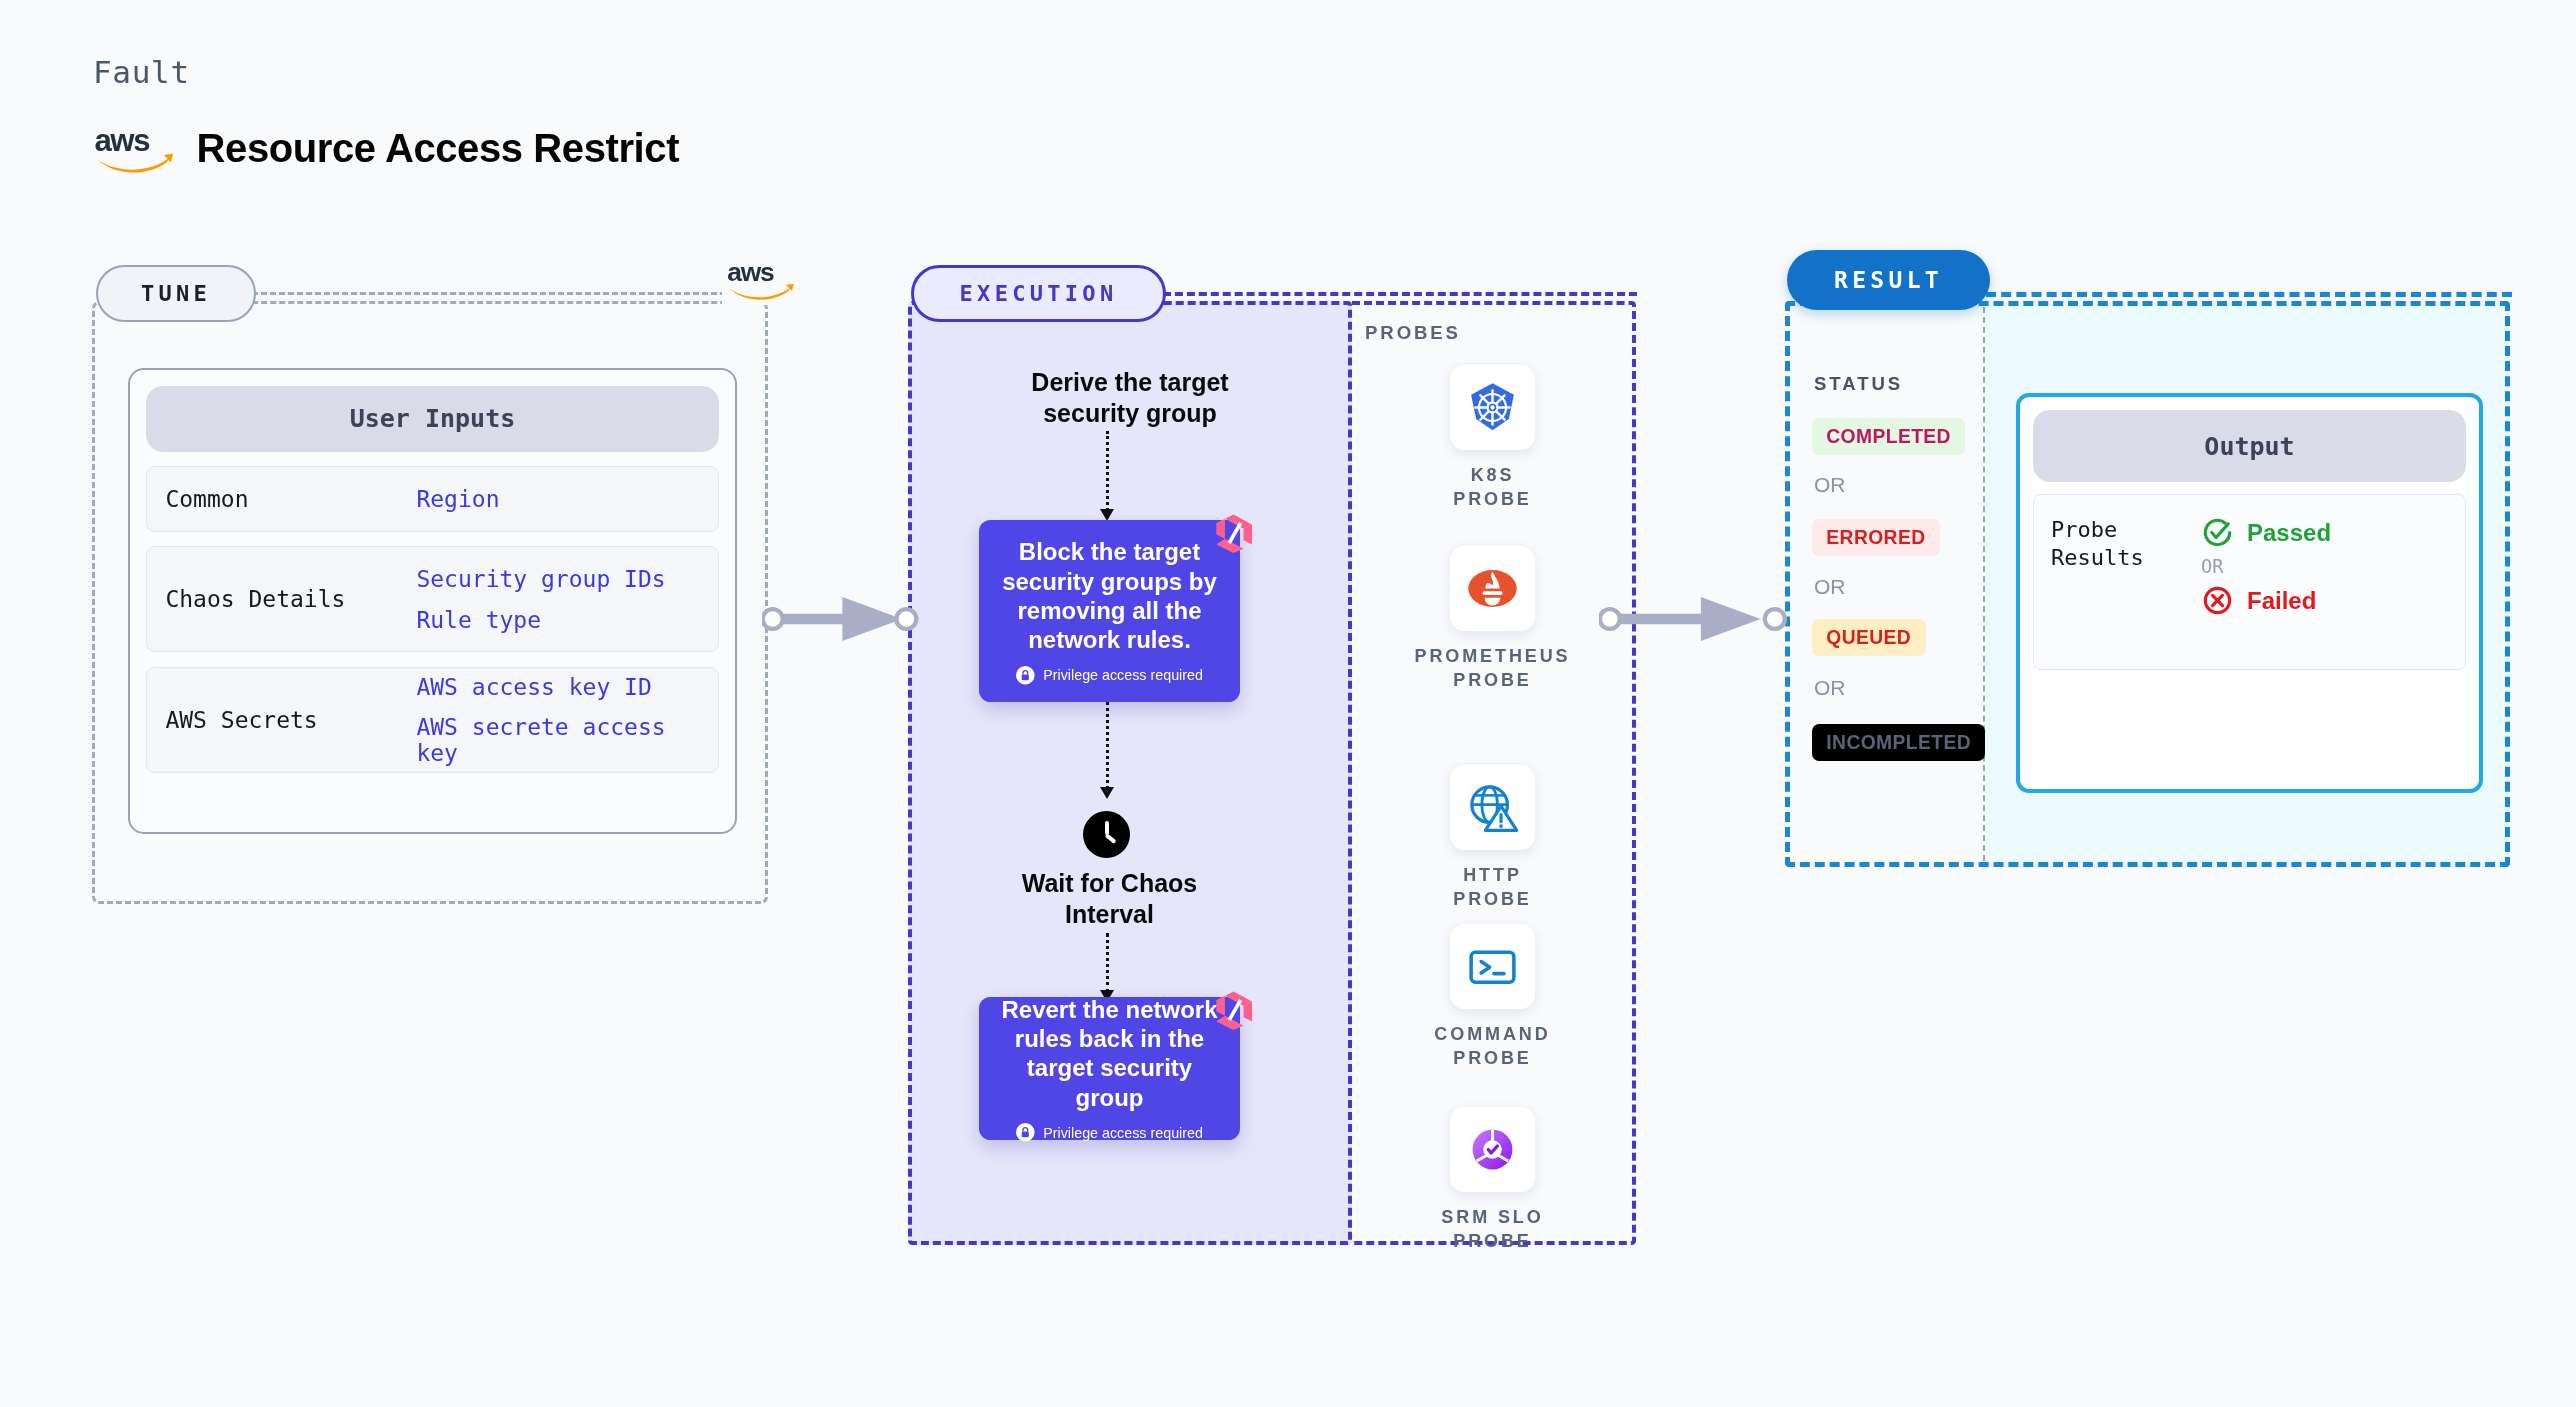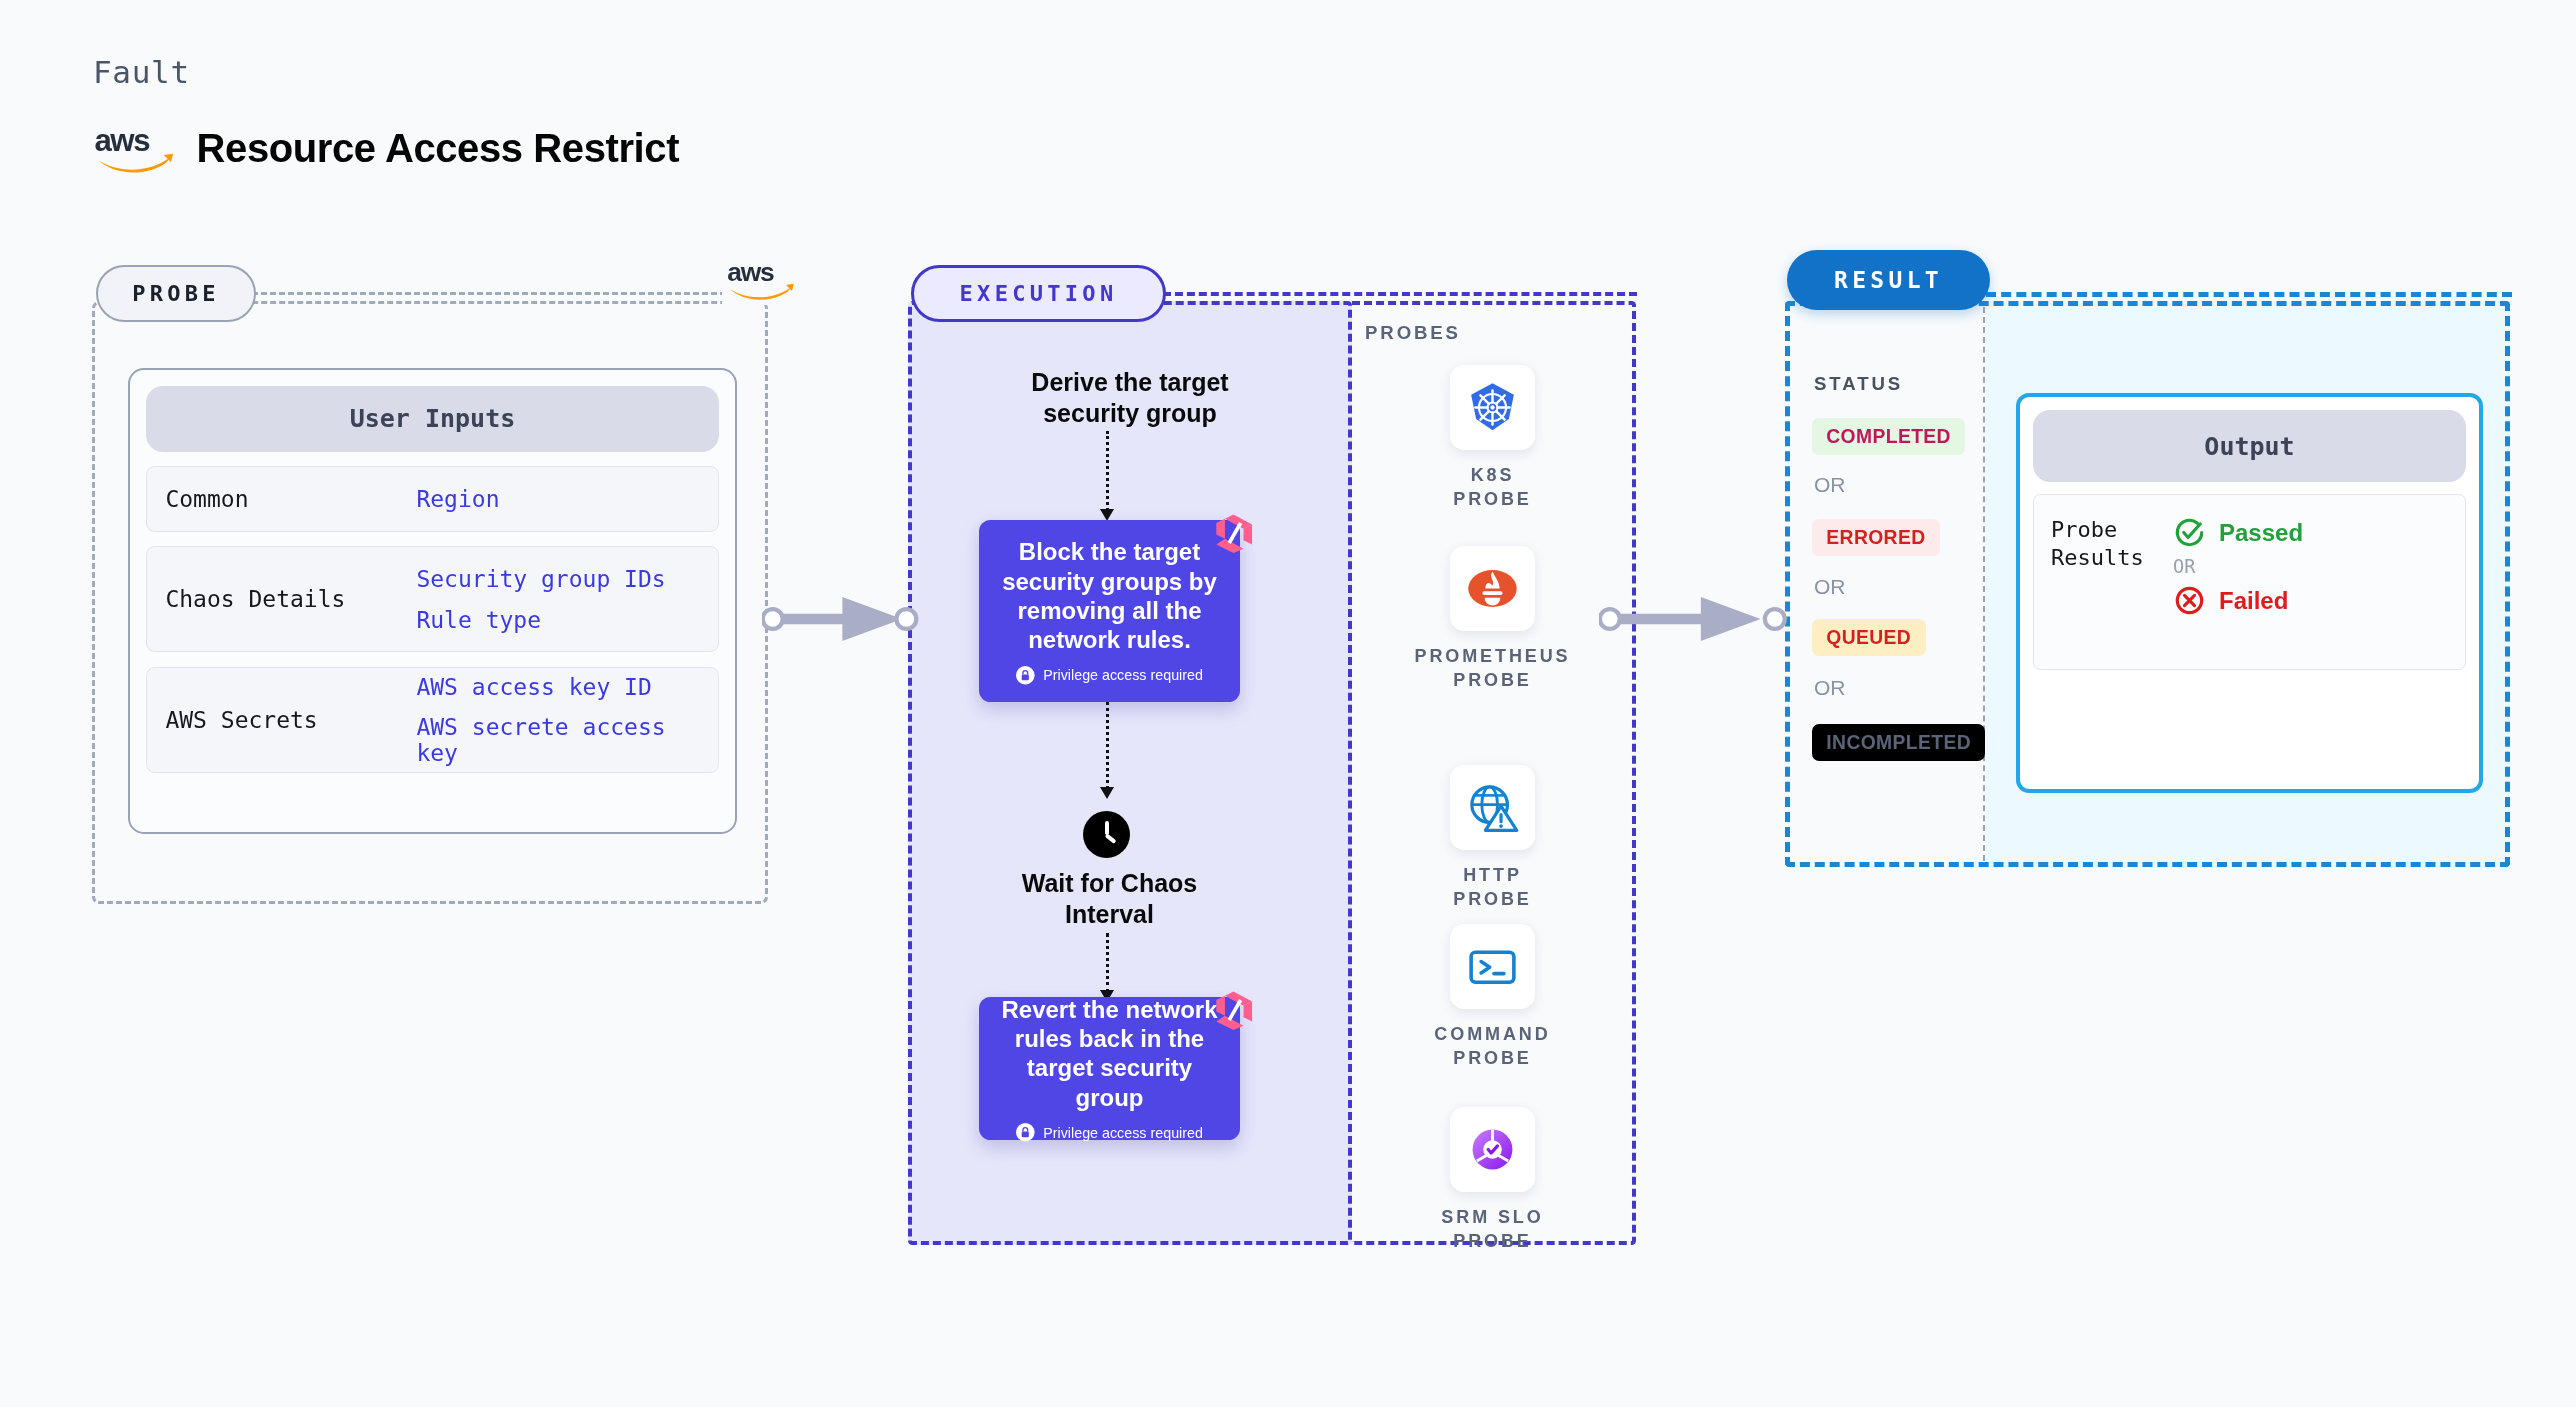--- a/index.html
+++ b/index.html
@@ -229,21 +229,21 @@
         <text x="2" y="40" font-family="Liberation Sans, sans-serif" font-size="44" font-weight="700" fill="#252f3e" letter-spacing="-2">aws</text>
         <path d="M6 52 C32 72, 82 72, 110 48 L104 56 C78 76, 30 76, 6 52 Z" fill="#ff9900"></path>
         <path d="M100 46 L113 44 L110 56 Z" fill="#ff9900"></path>
       </svg>
     </span>
     <span class="fault-title">Resource Access Restrict</span>
   </div>
 
   <div class="dashed-box" id="tune-dashed"></div>
   <div class="hline-dashed" style="left:252px; top:292px; width:501px;"></div>
-  <div class="pill" id="tune-pill">PROBE</div>
+  <div class="pill" id="tune-pill">TUNE</div>
 
   <div style="position:absolute; left:722px; top:252px; width:80px; height:53px; background:#f8fafc; z-index:3; display:flex; align-items:center; justify-content:center;">
     <svg width="72" height="46" viewBox="0 0 120 72">
       <text x="2" y="40" font-family="Liberation Sans, sans-serif" font-size="44" font-weight="700" fill="#252f3e" letter-spacing="-2">aws</text>
       <path d="M6 52 C32 72, 82 72, 110 48 L104 56 C78 76, 30 76, 6 52 Z" fill="#ff9900"></path>
       <path d="M100 46 L113 44 L110 56 Z" fill="#ff9900"></path>
     </svg>
   </div>
 
   <div class="inner-card" style="left:128px; top:368px; width:609px; height:466px;">
@@ -448,21 +448,21 @@
   <div class="badge" style="left:1812px; top:519px; background:#fdeaea; color:#d62020;">ERRORED</div>
   <div class="or-text" style="left:1814px; top:575px;">OR</div>
   <div class="badge" style="left:1812px; top:619px; background:#fdeec4; color:#d62020;">QUEUED</div>
   <div class="or-text" style="left:1814px; top:676px;">OR</div>
   <div class="badge" style="left:1812px; top:724px; background:#000000; color:#5a6377;">INCOMPLETED</div>
 
   <div id="output-card">
     <div class="card-header" id="output-header">Output</div>
 
 
-    <div class="out-row" style="height:176px; margin-top:11.5px; align-items:flex-start; padding-top:21.5px;">
+    <div class="out-row" style="height:176px; margin-top:11.5px; align-items:flex-start; padding-top:21.5px;gap:28px;">
       <div class="out-key" style="white-space:pre-line">Probe Results</div>
       <div class="pr-col">
         <div class="pr-line">
           <svg width="33" height="33" viewBox="0 0 46 46">
             <path d="M40 23 a17 17 0 1 1 -6 -13" fill="none" stroke="#22a13a" stroke-width="4.4" stroke-linecap="round"></path>
             <polyline points="15,23 21,30 38,11" fill="none" stroke="#22a13a" stroke-width="4.4" stroke-linecap="round" stroke-linejoin="round"></polyline>
           </svg>
           <span class="pr-text" style="color:#22a13a">Passed</span>
         </div>
         <div class="pr-or">OR</div>

